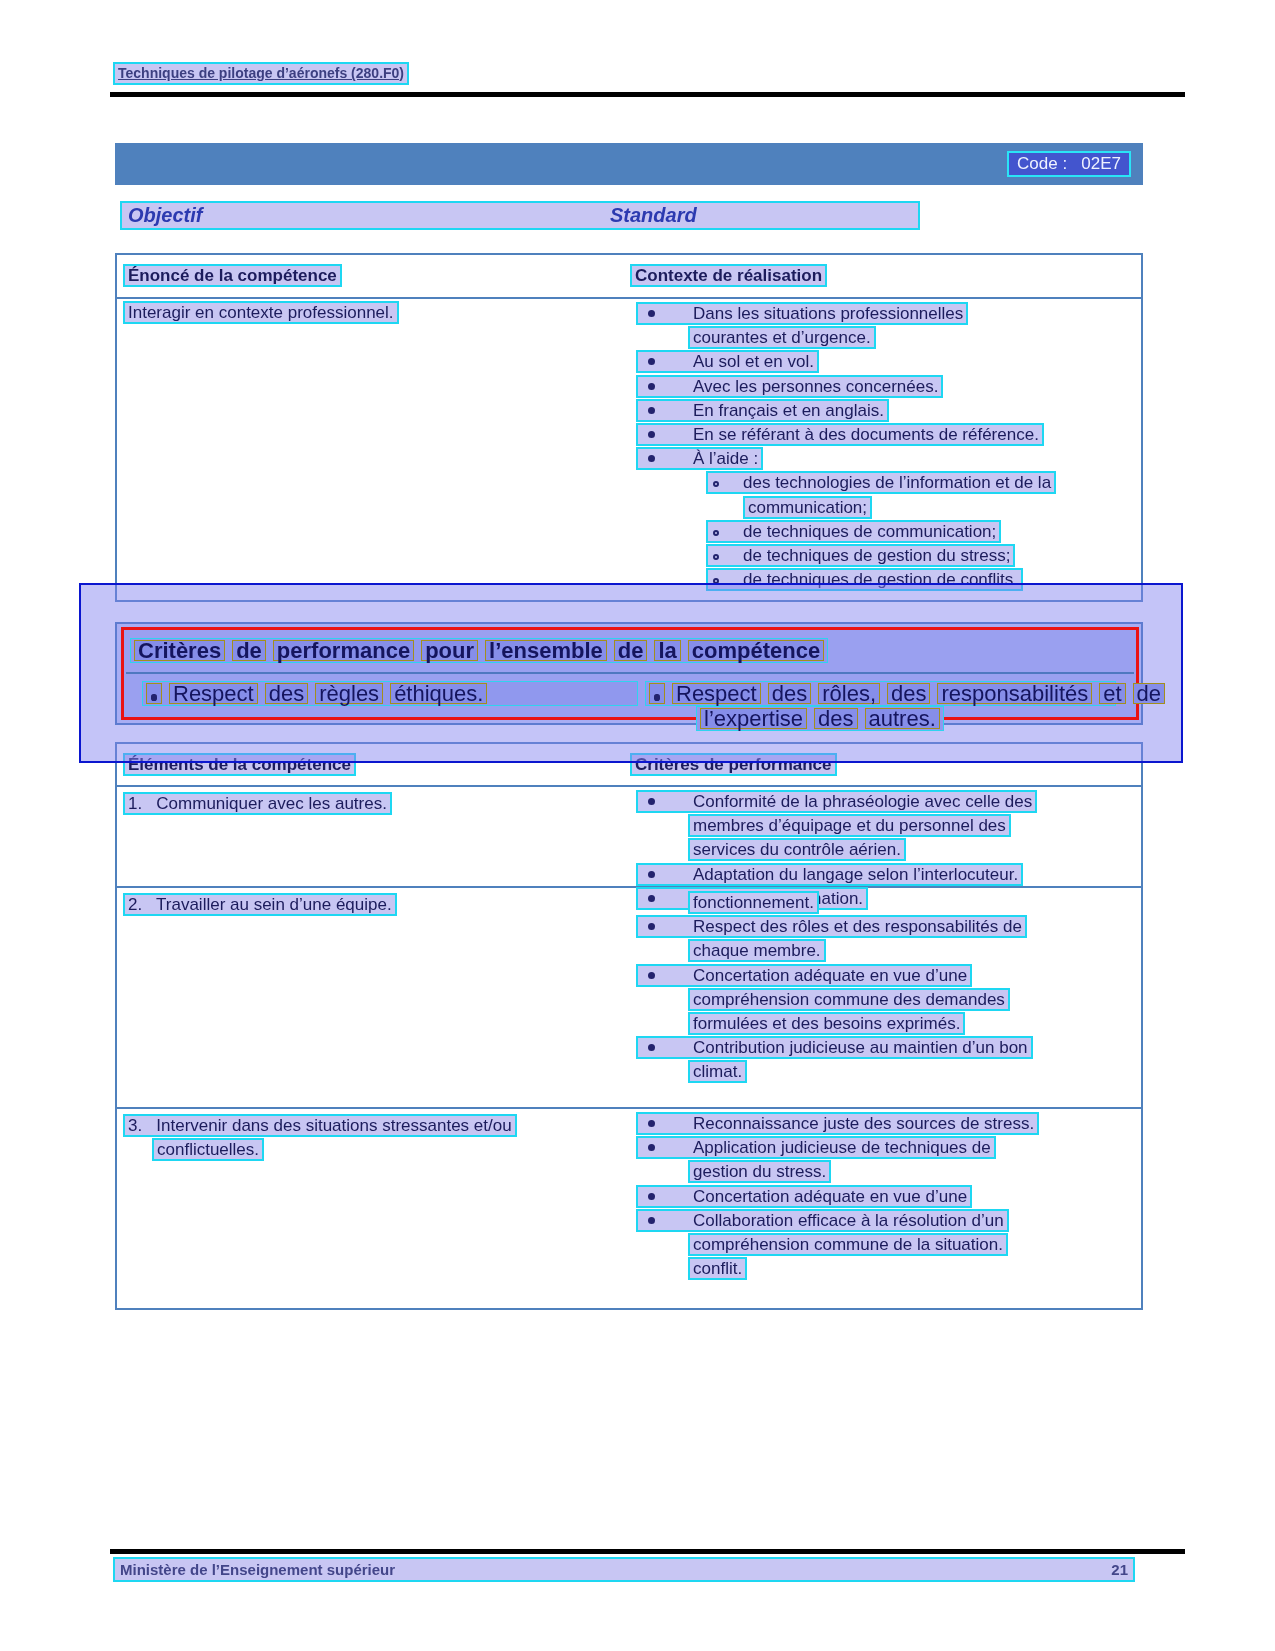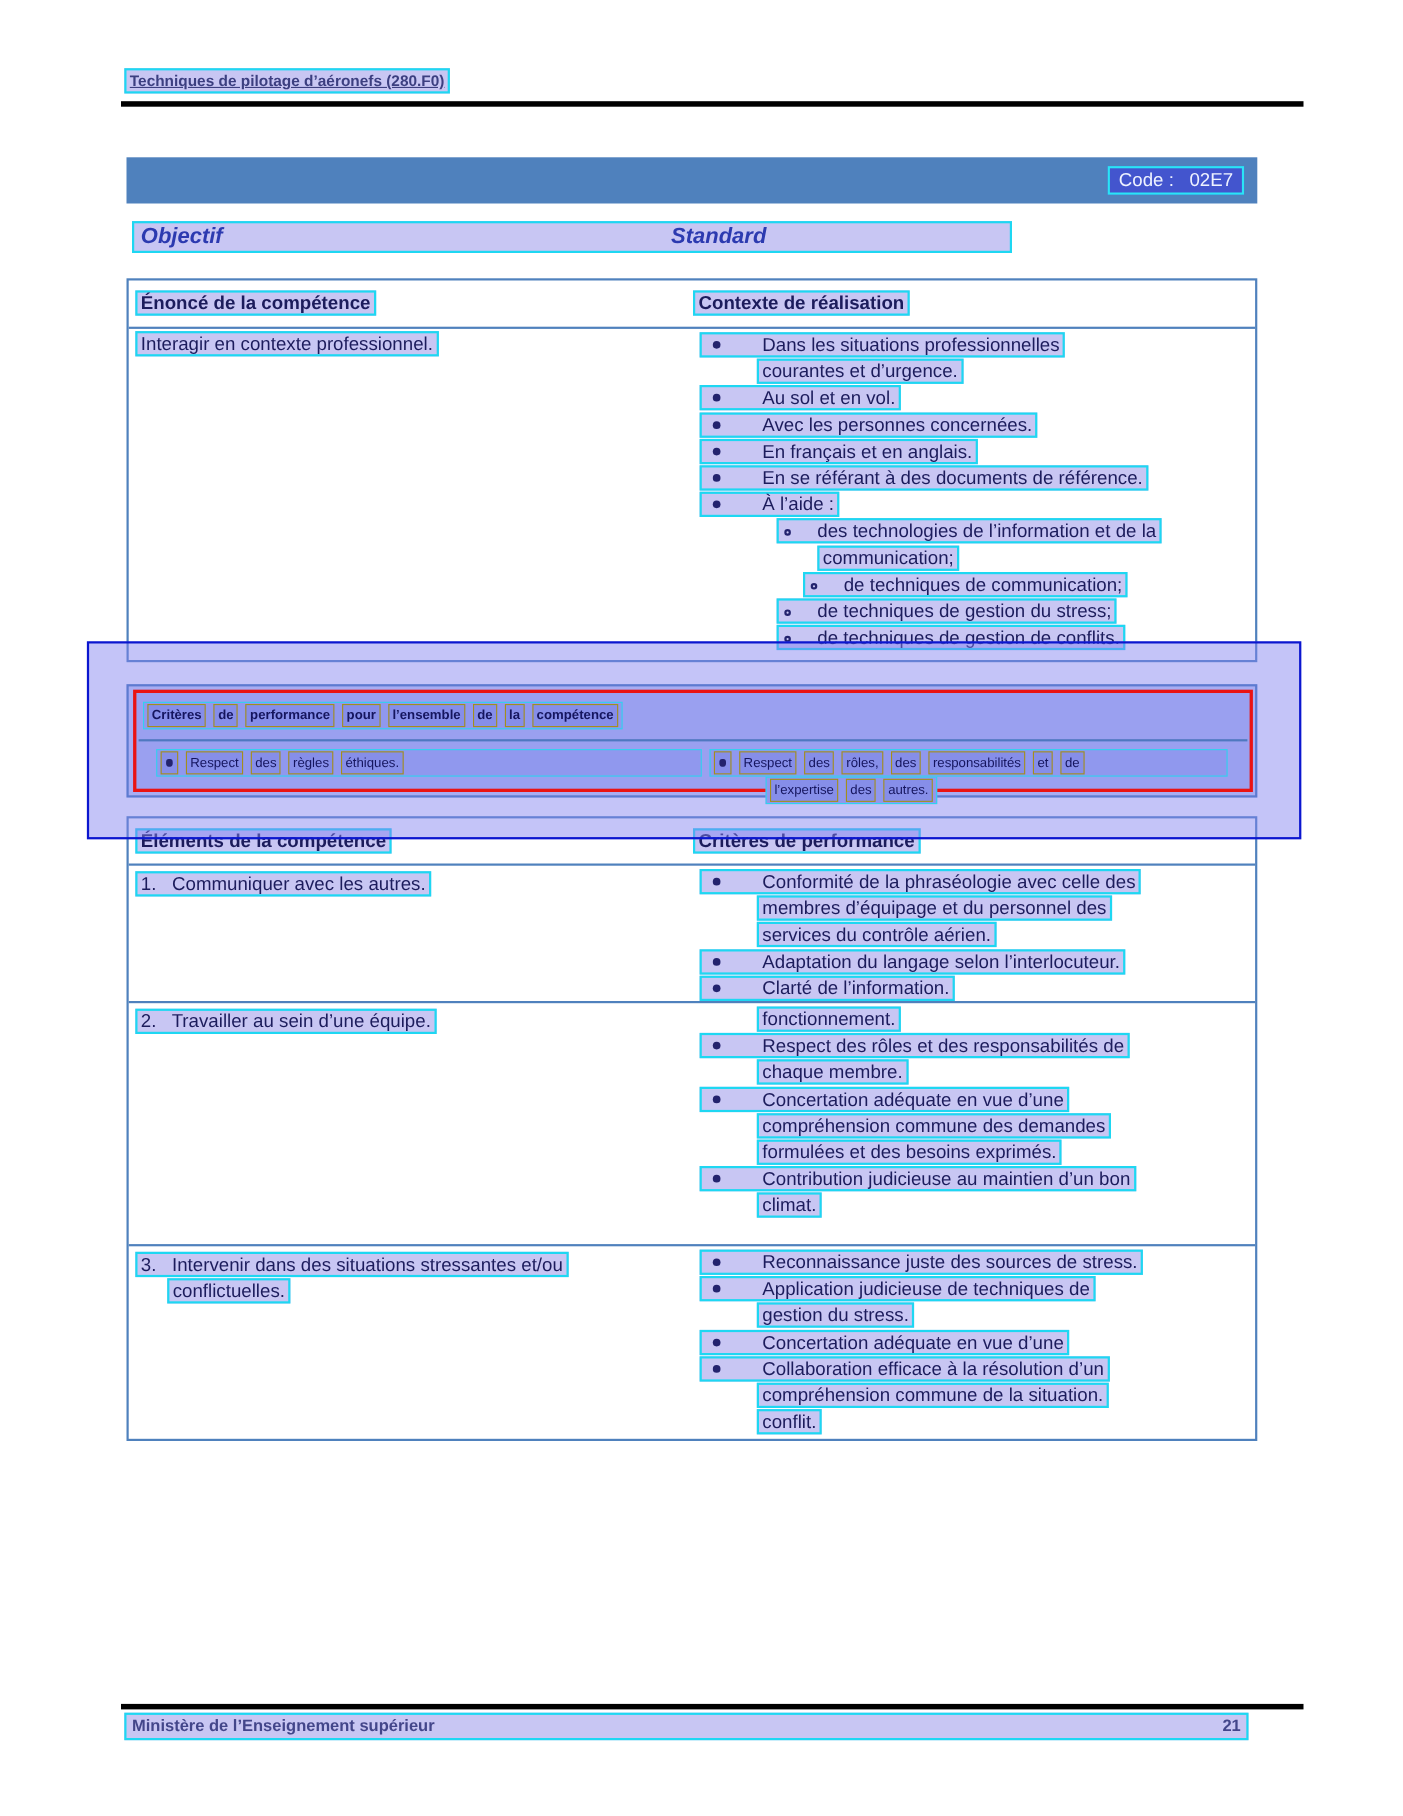--- a/index.html
+++ b/index.html
@@ -61,21 +61,21 @@
 
   .crit{position:absolute;left:115px;top:622px;width:1028px;height:103px;
         border:2px solid #5d7bd0;background:#a8adf3;z-index:6}
   .crit-red{position:absolute;left:4px;top:3px;right:2px;bottom:3px;
             border:3px solid var(--red);background:var(--peri)}
   .csep{position:absolute;left:2px;right:2px;top:42px;border-top:2px solid #4f78c0}
   .cline{position:absolute;background:#9098ee;border:1px solid #2fd3ef;height:25px;
          display:flex;align-items:center;gap:7px;padding:0 3px}
   .cline.autow{display:inline-flex;position:absolute}
   .cword{background:var(--word);border:1px solid var(--wordb);color:#15155e;
-         font-size:12px;line-height:19px;padding:0 3px;white-space:pre}
+         font-size:22px;line-height:19px;padding:0 3px;white-space:pre}
   .cword.cb{padding:0 4px}
   .cword .cdot{display:inline-block;width:6px;height:7px;background:#23236e;border-radius:40%}
   .ctitle-line{left:6px;top:8px}
   .ctitle-line .cword{font-weight:bold}
   .cl-left{left:18px;top:51px;width:496px}
   .cl-right{left:521px;top:51px;width:471px}
   .cl-right2{left:572px;top:76px}
 
   .footer-bar{position:absolute;left:113px;top:1557px;width:1022px;height:25px;
               background:var(--lav);border:2px solid var(--cyan);
@@ -113,34 +113,34 @@
       <div class="rightcol" id="context-list">
           <div class="bline"><span class="hl" style="margin-left: 6px;"><span class="dot"></span>Dans les situations professionnelles</span></div>
           <div class="bline"><span class="hl" style="margin-left: 58px;">courantes et d’urgence.</span></div>
           <div class="bline"><span class="hl" style="margin-left: 6px;"><span class="dot"></span>Au sol et en vol.</span></div>
           <div class="bline"><span class="hl" style="margin-left: 6px;"><span class="dot"></span>Avec les personnes concernées.</span></div>
           <div class="bline"><span class="hl" style="margin-left: 6px;"><span class="dot"></span>En français et en anglais.</span></div>
           <div class="bline"><span class="hl" style="margin-left: 6px; text-align: center;"><span class="dot"></span>En se référant à des documents de référence.</span></div>
           <div class="bline"><span class="hl" style="margin-left: 6px;"><span class="dot"></span>À l’aide :</span></div>
           <div class="bline"><span class="hl" style="margin-left: 76px;"><span class="circ"></span>des technologies de l’information et de la</span></div>
           <div class="bline"><span class="hl" style="margin-left: 113px;">communication;</span></div>
-          <div class="bline"><span class="hl" style="margin-left: 100px;"><span class="circ"></span>de techniques de communication;</span></div>
+          <div class="bline"><span class="hl" style="margin-left: 76px;"><span class="circ"></span>de techniques de communication;</span></div>
           <div class="bline"><span class="hl" style="margin-left: 76px;"><span class="circ"></span>de techniques de gestion du stress;</span></div>
           <div class="bline"><span class="hl" style="margin-left: 76px;"><span class="circ"></span>de techniques de gestion de conflits.</span></div>
         </div>
     </div>
   </div>
 
   <div class="tbl t2">
     <div class="thead">
       <span class="h1 hl bold">Éléments de la compétence</span>
       <span class="h2 hl bold">Critères de performance</span>
     </div>
     <div id="t2rows">
-        <div class="t2row" style="height: 125px;">
+        <div class="t2row" style="height: 101px;">
           <div class="leftcol">
             <div class="bline"><span class="hl">1.   Communiquer avec les autres.</span></div>
           </div>
           <div class="rightcol">
             <div class="bline"><span class="hl" style="margin-left: 6px;"><span class="dot"></span>Conformité de la phraséologie avec celle des</span></div>
             <div class="bline"><span class="hl" style="margin-left: 58px;">membres d’équipage et du personnel des</span></div>
             <div class="bline"><span class="hl" style="margin-left: 58px;">services du contrôle aérien.</span></div>
             <div class="bline"><span class="hl" style="margin-left: 6px;"><span class="dot"></span>Adaptation du langage selon l’interlocuteur.</span></div>
             <div class="bline"><span class="hl" style="margin-left: 6px;"><span class="dot"></span>Clarté de l’information.</span></div>
           </div>

